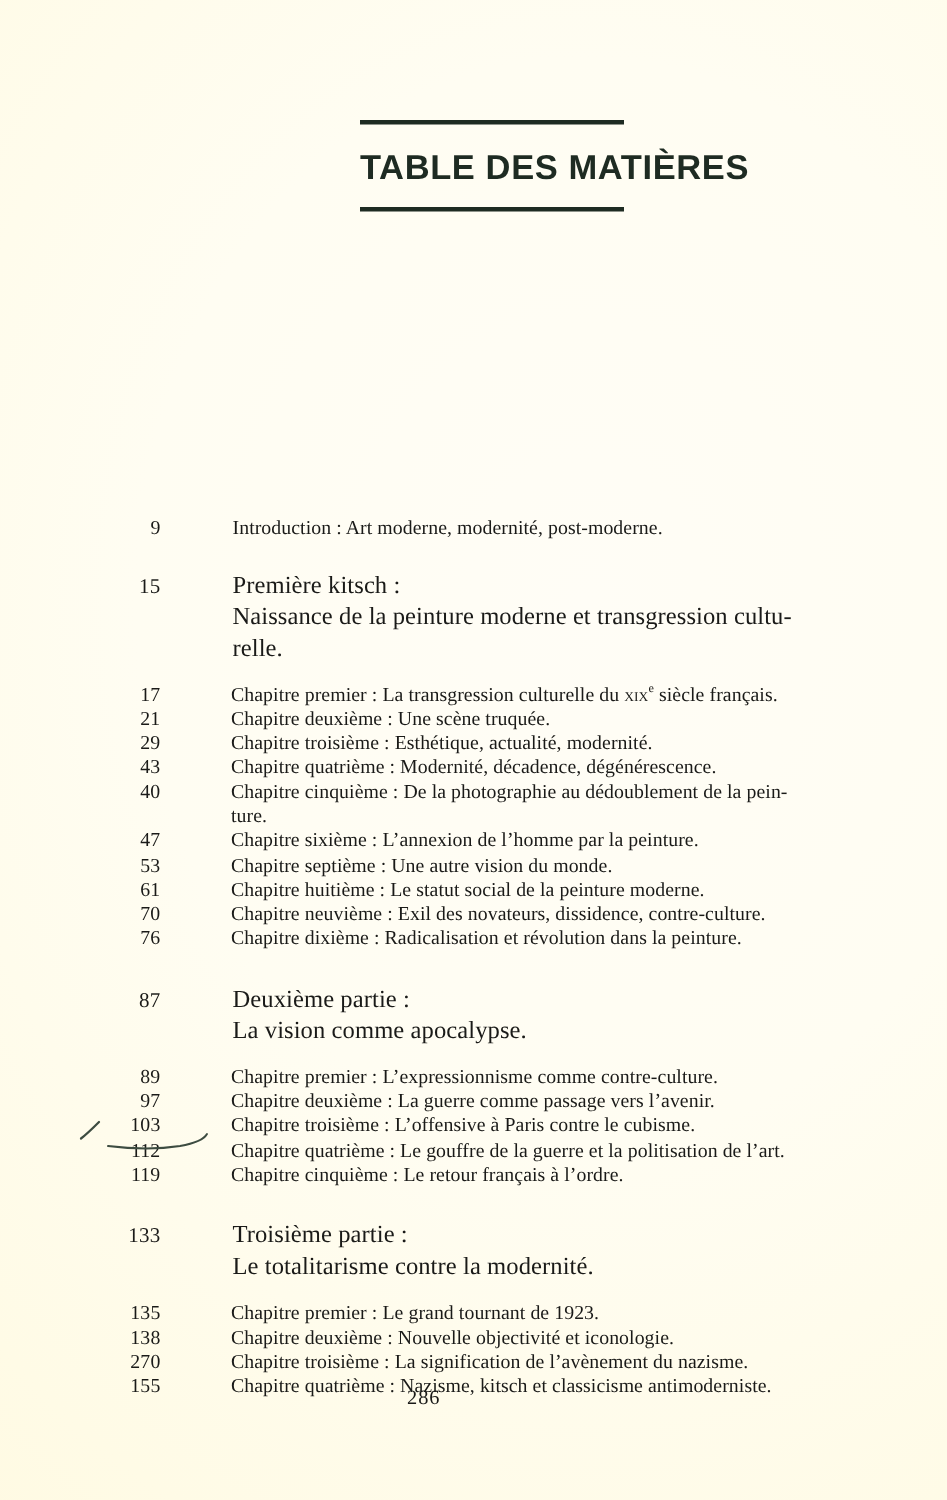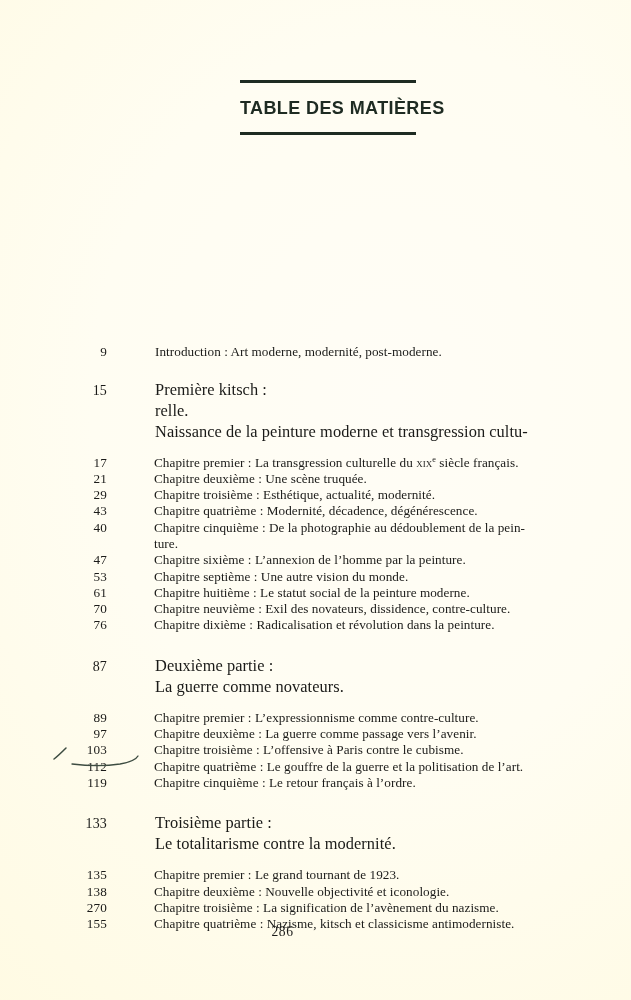--- a/index.html
+++ b/index.html
@@ -37,21 +37,21 @@
     width: 176px;
   }
   .rule {
     height: 3px;
     background: #1e2b22;
     width: 100%;
   }
   .doc-title {
     font-family: "Liberation Sans", sans-serif;
     font-weight: bold;
-    font-size: 18px;
+    font-size: 23px;
     letter-spacing: 0.4px;
     color: #1e2b22;
     text-align: center;
     margin: 15px 0 13px 0;
     white-space: nowrap;
   }
 
   
   .toc {
     position: absolute;
@@ -176,22 +176,22 @@
       <span class="num">9</span>
       <span class="label">Introduction : Art moderne, modernité, post-moderne.</span>
     </div>
 
     <div class="sp-intro-part"></div>
 
     <div class="entry part">
       <span class="num">15</span>
       <span class="label">
         <span>Première kitsch :</span>
+        <span class="part-line-2 justified">Naissance de la peinture moderne et transgression cultu-</span>
         <span class="part-line-2">relle.</span>
-        <span class="part-line-2 justified">Naissance de la peinture moderne et transgression cultu-</span>
       </span>
     </div>
 
     <div class="sp-part-chaps"></div>
 
     <div class="group">
 
       <div class="entry">
         <span class="num">17</span>
         <span class="label"><span>Chapitre premier : La transgression culturelle du </span><span class="sc">xix</span><sup>e</sup><span> siècle français.</span></span>
@@ -246,21 +246,21 @@
       </div>
 
     </div>
 
     <div class="sp-chaps-part"></div>
 
     <div class="entry part">
       <span class="num">87</span>
       <span class="label">
         <span>Deuxième partie :</span>
-        <span class="part-line-2">La guerre comme novateurs.</span>
+        <span class="part-line-2">La vision comme apocalypse.</span>
       </span>
     </div>
 
     <div class="sp-part-chaps2"></div>
 
     <div class="group">
 
       <div class="entry">
         <span class="num">89</span>
         <span class="label">Chapitre premier : L’expressionnisme comme contre-culture.</span>

